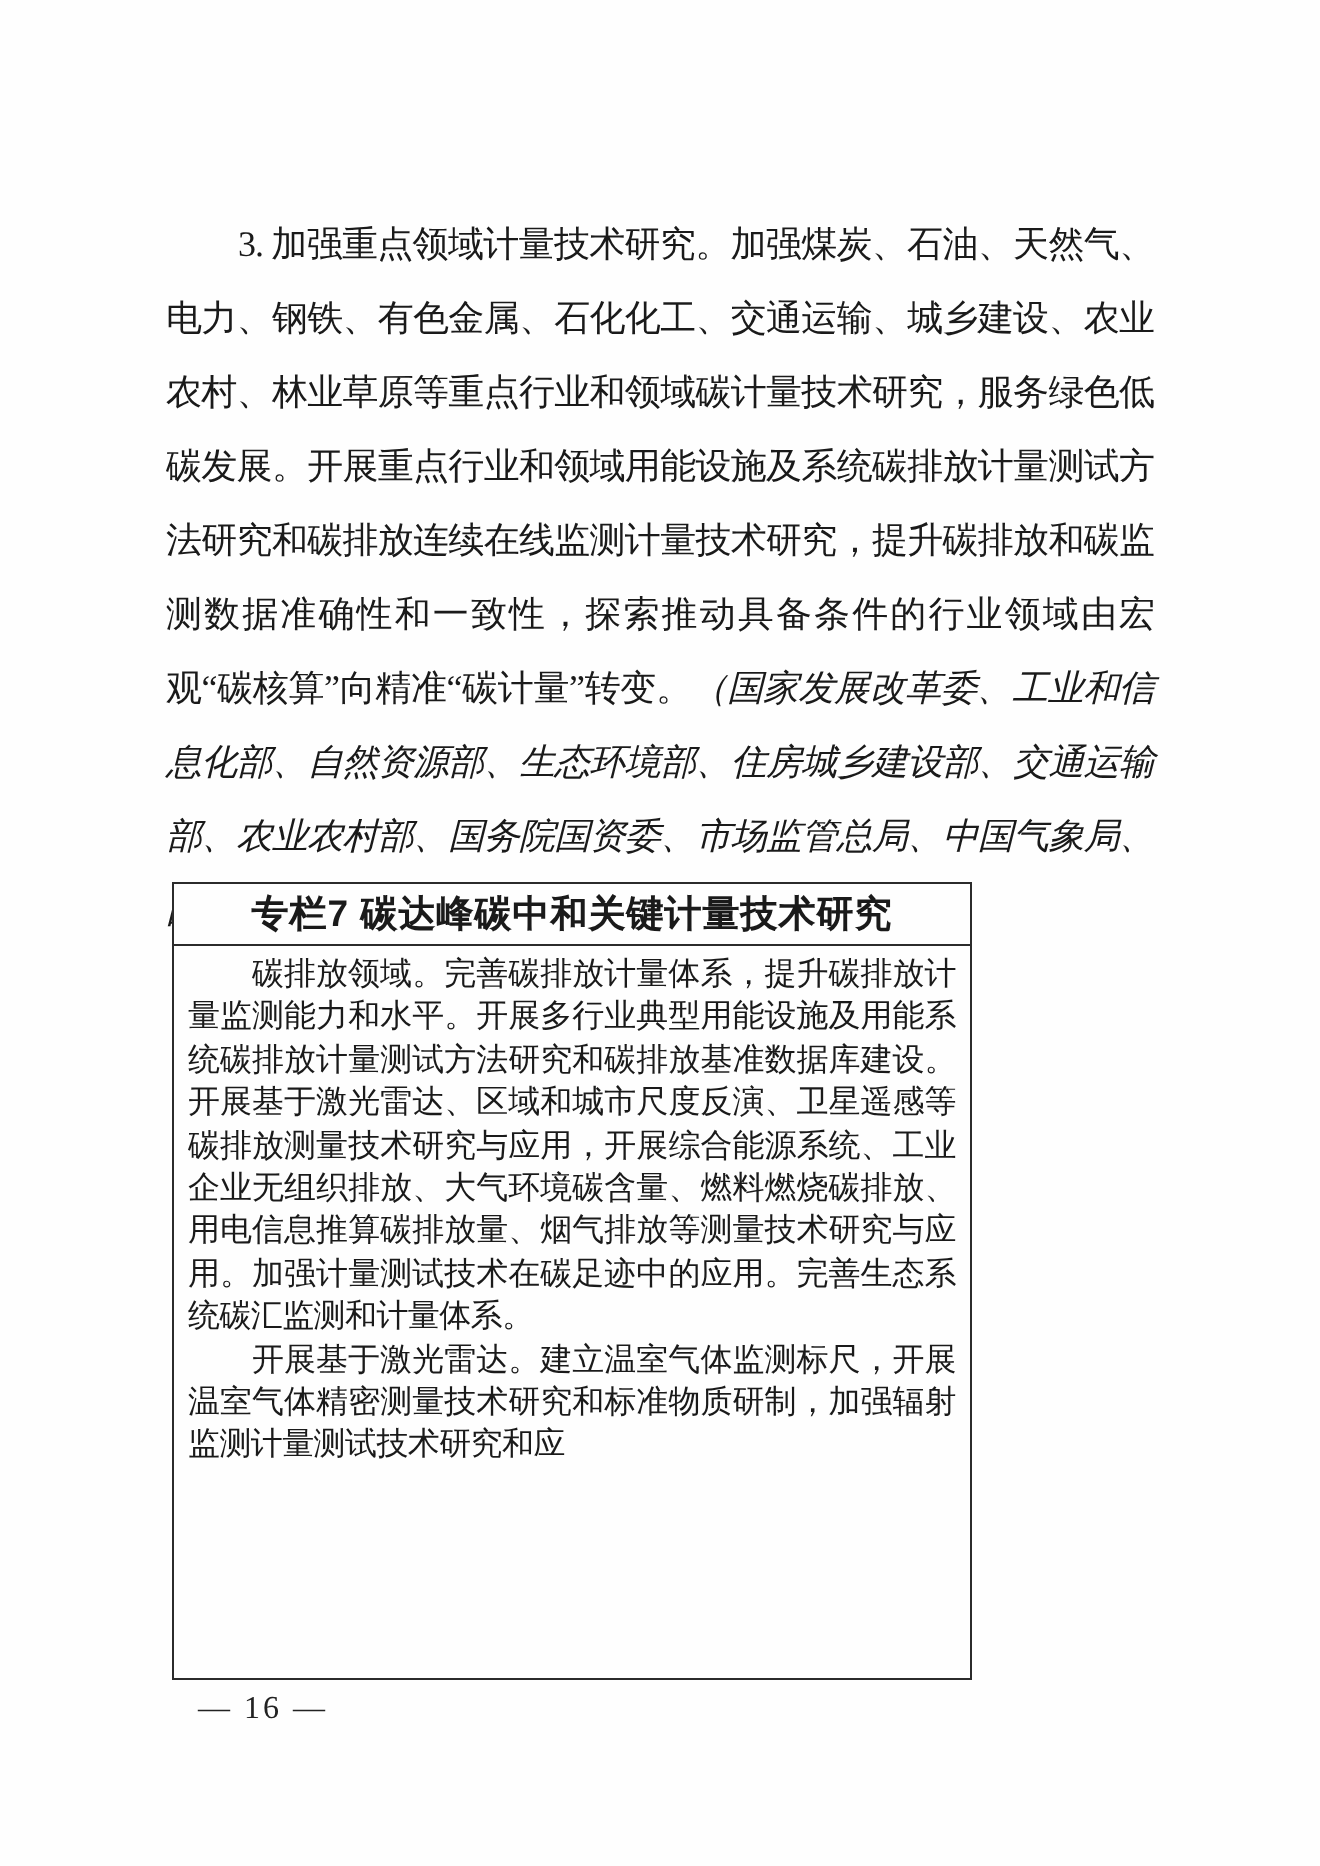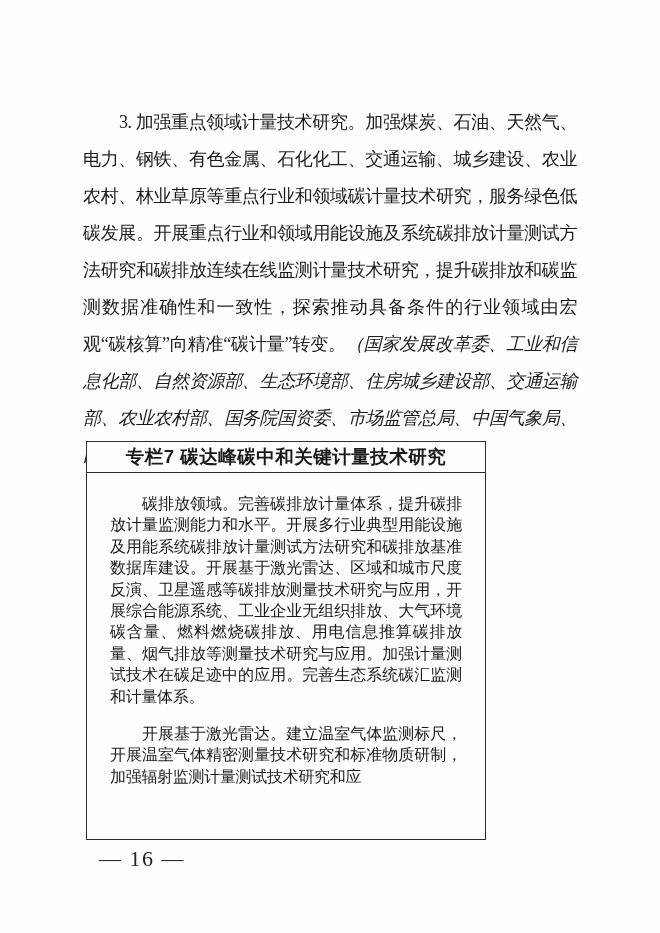--- a/index.html
+++ b/index.html
@@ -54,33 +54,33 @@
     font-size: 18.5px;
     line-height: 30px;
     text-align: center;
     border-bottom: 1.5px solid #2b2b2b;
     letter-spacing: 0.5px;
   }
   .box-body {
     padding: 4px 7px 0 7px;
   }
   .box-body p {
-    margin: 16px;
+    margin: 0;
     font-size: 16px;
     line-height: 21.4px;
     letter-spacing: -0.3px;
     text-align: justify;
     text-justify: inter-character;
     text-indent: 2em;
   }
   .page-number {
     position: absolute;
     left: 99px;
     top: 846px;
-    font-size: 22px;
+    font-size: 16px;
     letter-spacing: 1.5px;
     color: #222;
   }
 </style>
 </head>
 <body>
 
 <div class="page">
 
   <div class="content">

